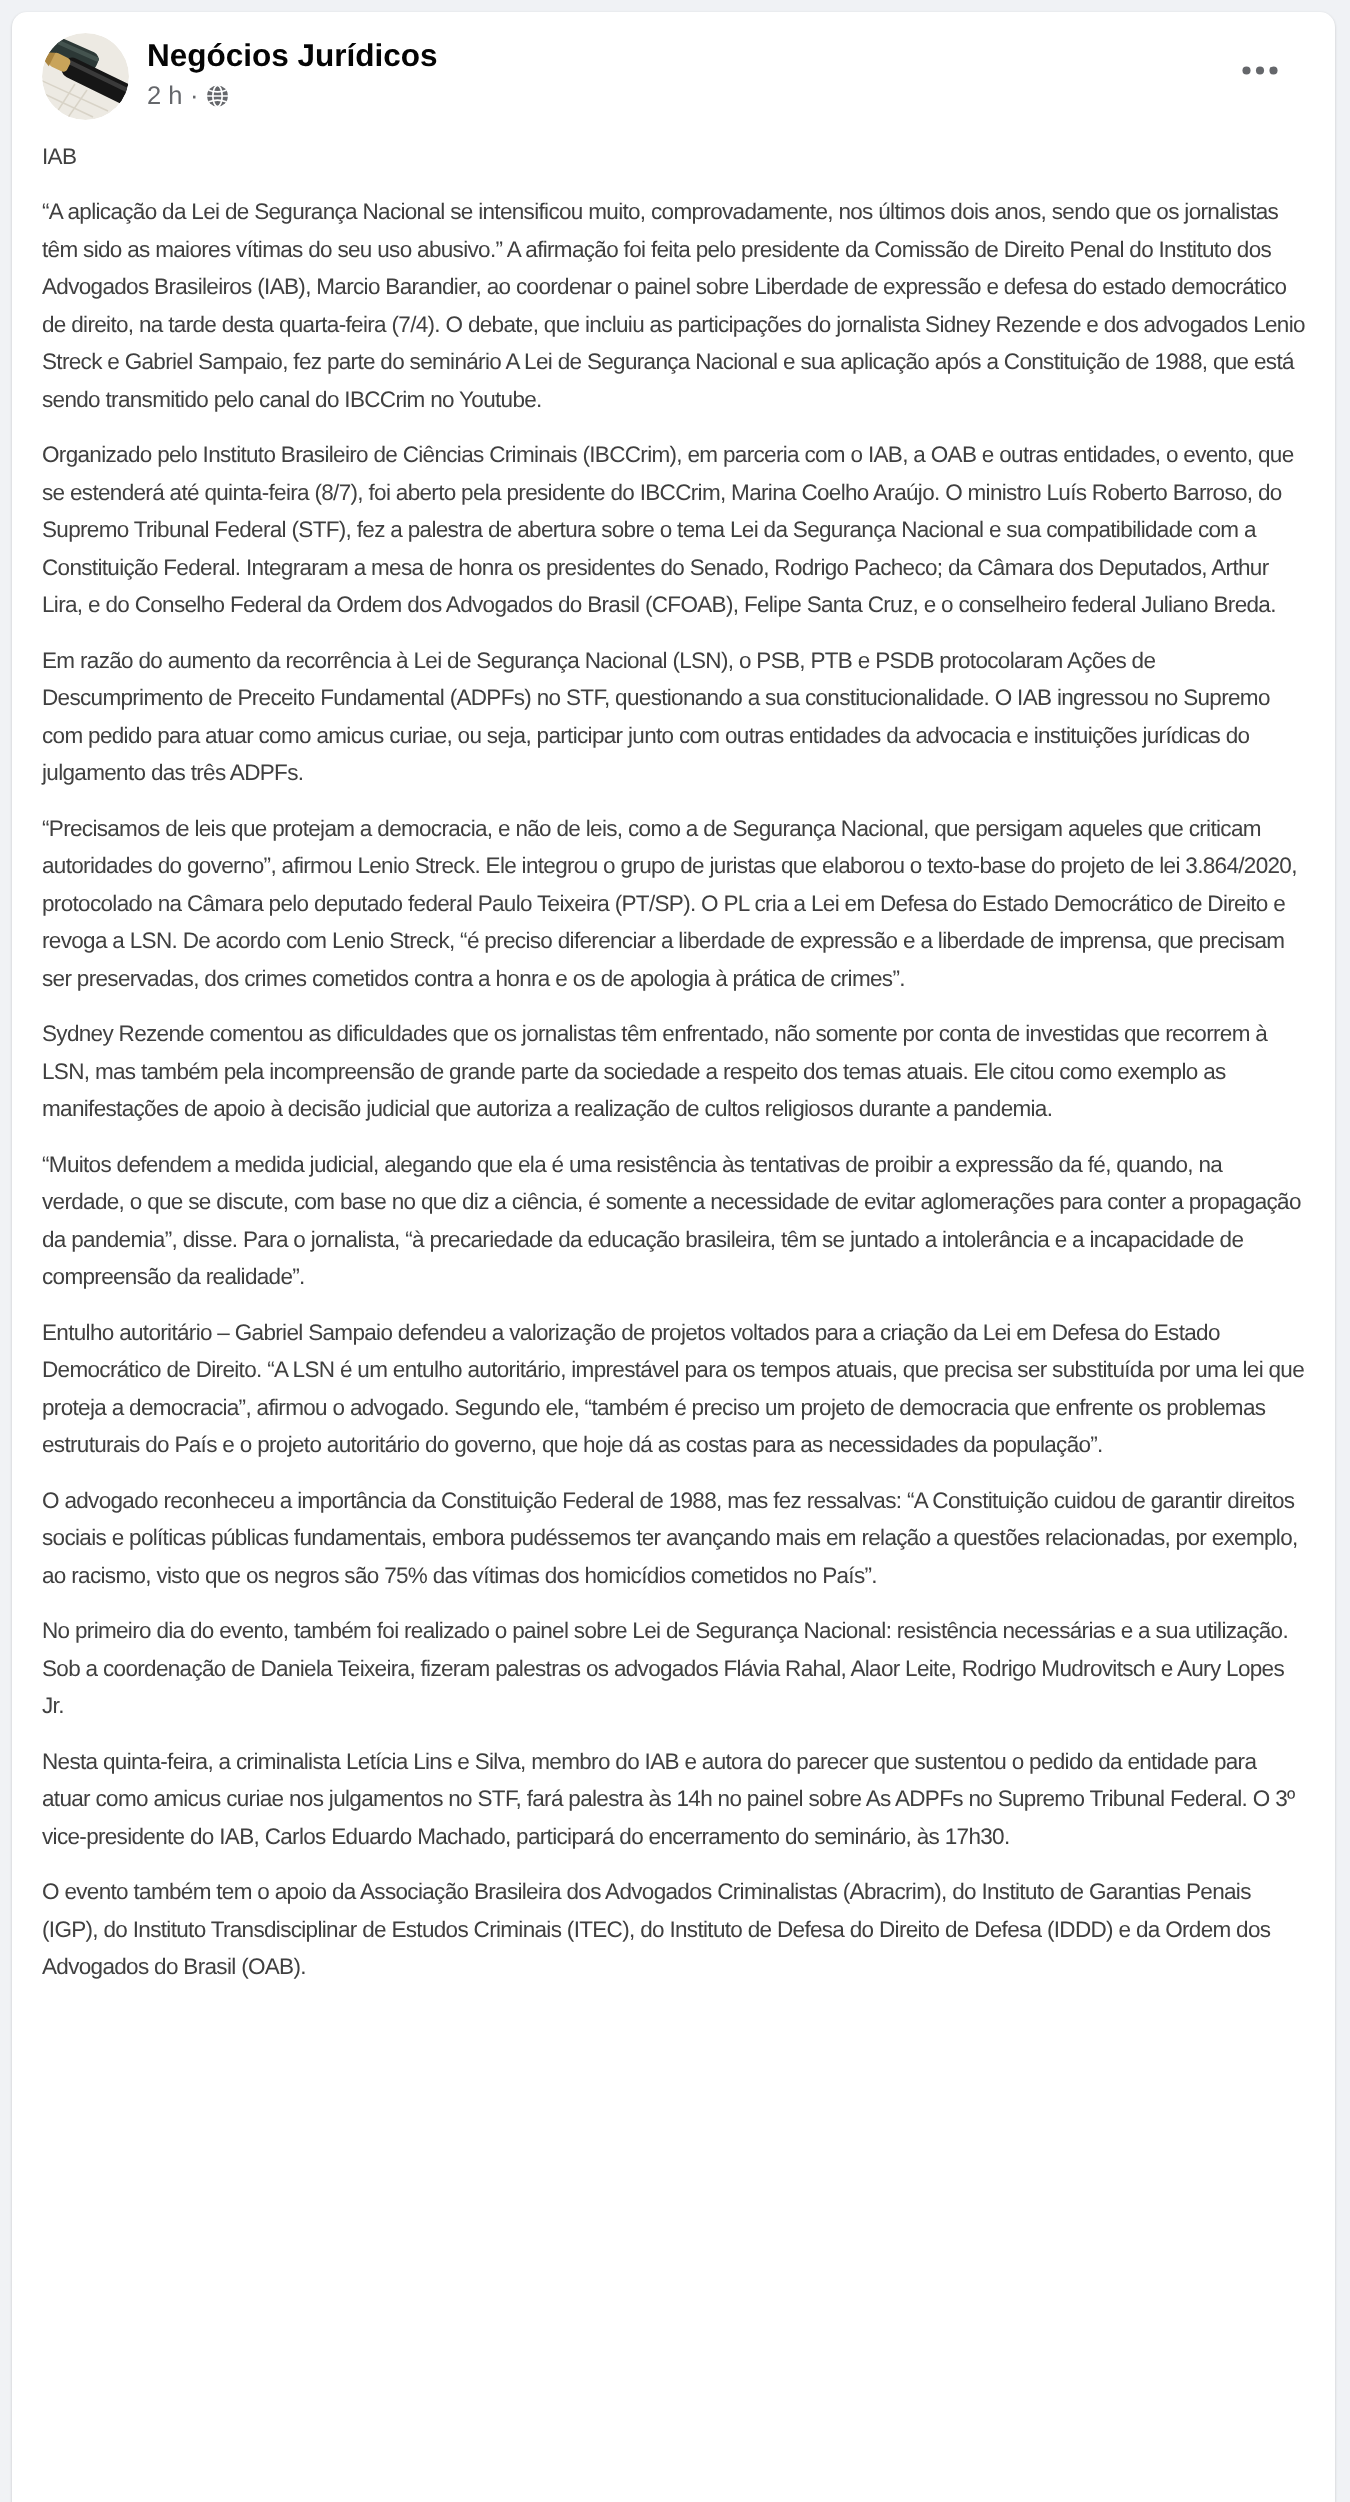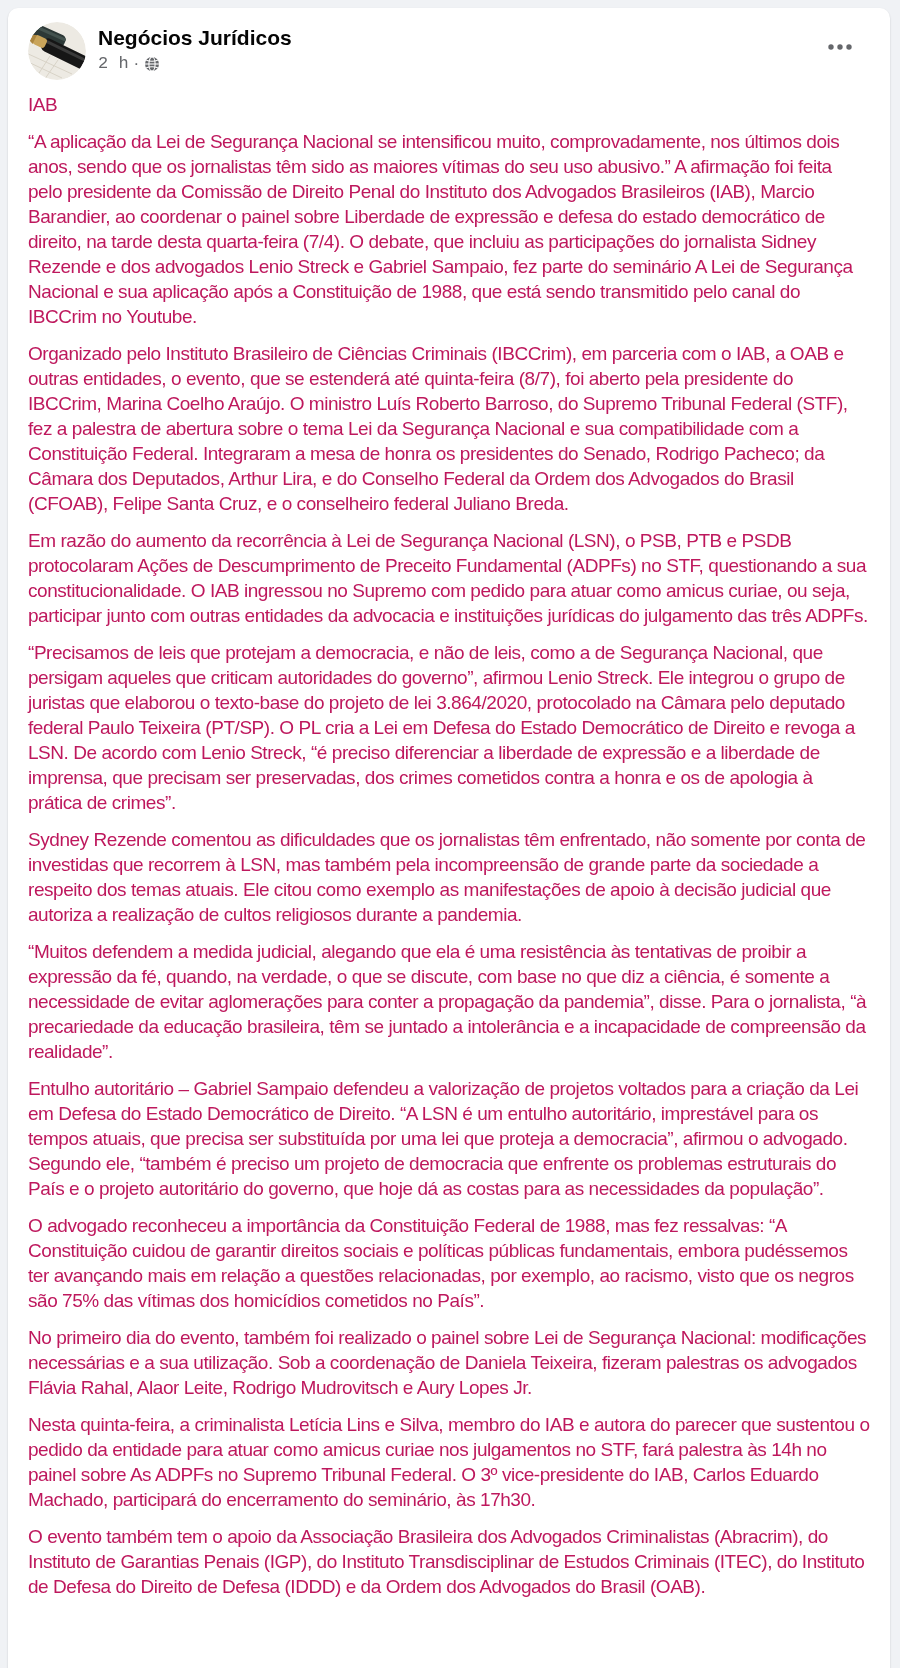--- a/index.html
+++ b/index.html
@@ -17,33 +17,33 @@
   }
   .post-header{display:flex;align-items:flex-start;position:relative;}
   .avatar{width:58px;height:58px;border-radius:50%;overflow:hidden;flex:0 0 58px;display:block;cursor:pointer;}
   .avatar svg{display:block;}
   .head-text{margin-left:12px;padding-top:4px;min-width:0;}
   .page-name{
     display:inline-block;font-size:21px;font-weight:700;color:#050505;
     line-height:1.15;text-decoration:none;cursor:pointer;
   }
   .meta{display:flex;align-items:center;gap:5px;margin-top:4px;color:#65676b;font-size:17px;line-height:1.2;}
-  .timestamp{color:#65676b;text-decoration:none;cursor:pointer;font-family:Liberation Mono, monospace;}
+  .timestamp{color:#65676b;text-decoration:none;cursor:pointer;}
   .meta-dot{color:#65676b;}
   .globe{display:inline-flex;align-items:center;}
   .menu-btn{
     position:absolute;right:10px;top:8px;width:40px;height:34px;
     background:none;border:none;cursor:pointer;display:flex;align-items:center;justify-content:center;
     border-radius:50%;
   }
   .post-body{margin-top:4px;}
   .post-body p{
     margin:12px 0 9px 0;
-    font-size:19px;line-height:25px;letter-spacing:-0.45px;
-    color:#be185d;
+    font-size:15px;line-height:25px;letter-spacing:-0.45px;
+    color:#404040;
   }
 </style>
 </head>
 <body>
 
 <div class="page">
   <article class="post-card">
 
     <header class="post-header">
 
@@ -108,19 +108,19 @@
     <div class="post-body" id="post-body">
         <p>IAB</p>
         <p>“A aplicação da Lei de Segurança Nacional se intensificou muito, comprovadamente, nos últimos dois anos, sendo que os jornalistas têm sido as maiores vítimas do seu uso abusivo.” A afirmação foi feita pelo presidente da Comissão de Direito Penal do Instituto dos Advogados Brasileiros (IAB), Marcio Barandier, ao coordenar o painel sobre Liberdade de expressão e defesa do estado democrático de direito, na tarde desta quarta-feira (7/4). O debate, que incluiu as participações do jornalista Sidney Rezende e dos advogados Lenio Streck e Gabriel Sampaio, fez parte do seminário A Lei de Segurança Nacional e sua aplicação após a Constituição de 1988, que está sendo transmitido pelo canal do IBCCrim no Youtube.</p>
         <p>Organizado pelo Instituto Brasileiro de Ciências Criminais (IBCCrim), em parceria com o IAB, a OAB e outras entidades, o evento, que se estenderá até quinta-feira (8/7), foi aberto pela presidente do IBCCrim, Marina Coelho Araújo. O ministro Luís Roberto Barroso, do Supremo Tribunal Federal (STF), fez a palestra de abertura sobre o tema Lei da Segurança Nacional e sua compatibilidade com a Constituição Federal. Integraram a mesa de honra os presidentes do Senado, Rodrigo Pacheco; da Câmara dos Deputados, Arthur Lira, e do Conselho Federal da Ordem dos Advogados do Brasil (CFOAB), Felipe Santa Cruz, e o conselheiro federal Juliano Breda.</p>
         <p>Em razão do aumento da recorrência à Lei de Segurança Nacional (LSN), o PSB, PTB e PSDB protocolaram Ações de Descumprimento de Preceito Fundamental (ADPFs) no STF, questionando a sua constitucionalidade. O IAB ingressou no Supremo com pedido para atuar como amicus curiae, ou seja, participar junto com outras entidades da advocacia e instituições jurídicas do julgamento das três ADPFs.</p>
         <p>“Precisamos de leis que protejam a democracia, e não de leis, como a de Segurança Nacional, que persigam aqueles que criticam autoridades do governo”, afirmou Lenio Streck. Ele integrou o grupo de juristas que elaborou o texto-base do projeto de lei 3.864/2020, protocolado na Câmara pelo deputado federal Paulo Teixeira (PT/SP). O PL cria a Lei em Defesa do Estado Democrático de Direito e revoga a LSN. De acordo com Lenio Streck, “é preciso diferenciar a liberdade de expressão e a liberdade de imprensa, que precisam ser preservadas, dos crimes cometidos contra a honra e os de apologia à prática de crimes”.</p>
         <p>Sydney Rezende comentou as dificuldades que os jornalistas têm enfrentado, não somente por conta de investidas que recorrem à LSN, mas também pela incompreensão de grande parte da sociedade a respeito dos temas atuais. Ele citou como exemplo as manifestações de apoio à decisão judicial que autoriza a realização de cultos religiosos durante a pandemia.</p>
         <p>“Muitos defendem a medida judicial, alegando que ela é uma resistência às tentativas de proibir a expressão da fé, quando, na verdade, o que se discute, com base no que diz a ciência, é somente a necessidade de evitar aglomerações para conter a propagação da pandemia”, disse. Para o jornalista, “à precariedade da educação brasileira, têm se juntado a intolerância e a incapacidade de compreensão da realidade”.</p>
         <p>Entulho autoritário – Gabriel Sampaio defendeu a valorização de projetos voltados para a criação da Lei em Defesa do Estado Democrático de Direito. “A LSN é um entulho autoritário, imprestável para os tempos atuais, que precisa ser substituída por uma lei que proteja a democracia”, afirmou o advogado. Segundo ele, “também é preciso um projeto de democracia que enfrente os problemas estruturais do País e o projeto autoritário do governo, que hoje dá as costas para as necessidades da população”.</p>
         <p>O advogado reconheceu a importância da Constituição Federal de 1988, mas fez ressalvas: “A Constituição cuidou de garantir direitos sociais e políticas públicas fundamentais, embora pudéssemos ter avançando mais em relação a questões relacionadas, por exemplo, ao racismo, visto que os negros são 75% das vítimas dos homicídios cometidos no País”.</p>
-        <p>No primeiro dia do evento, também foi realizado o painel sobre Lei de Segurança Nacional: modificações necessárias e a sua utilização. Sob a coordenação de Daniela Teixeira, fizeram palestras os advogados Flávia Rahal, Alaor Leite, Rodrigo Mudrovitsch e Aury Lopes Jr.</p>
+        <p>No primeiro dia do evento, também foi realizado o painel sobre Lei de Segurança Nacional: resistência necessárias e a sua utilização. Sob a coordenação de Daniela Teixeira, fizeram palestras os advogados Flávia Rahal, Alaor Leite, Rodrigo Mudrovitsch e Aury Lopes Jr.</p>
         <p>Nesta quinta-feira, a criminalista Letícia Lins e Silva, membro do IAB e autora do parecer que sustentou o pedido da entidade para atuar como amicus curiae nos julgamentos no STF, fará palestra às 14h no painel sobre As ADPFs no Supremo Tribunal Federal. O 3º vice-presidente do IAB, Carlos Eduardo Machado, participará do encerramento do seminário, às 17h30.</p>
         <p>O evento também tem o apoio da Associação Brasileira dos Advogados Criminalistas (Abracrim), do Instituto de Garantias Penais (IGP), do Instituto Transdisciplinar de Estudos Criminais (ITEC), do Instituto de Defesa do Direito de Defesa (IDDD) e da Ordem dos Advogados do Brasil (OAB).</p>
       </div>
 
   </article>
 </div>
 
 </body></html>

